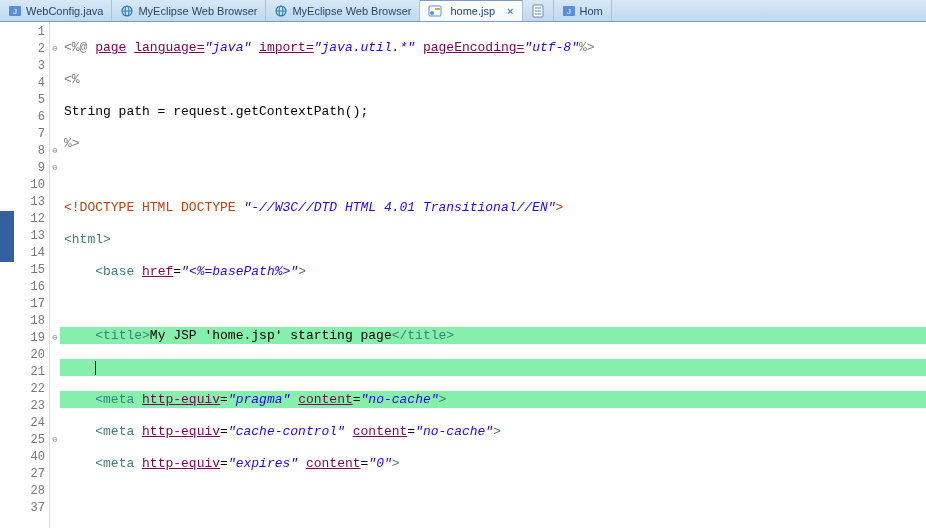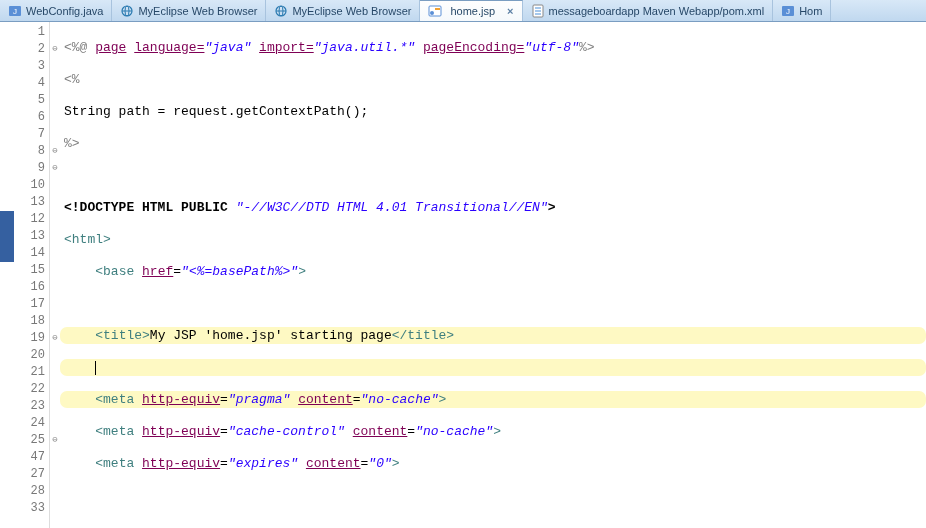--- a/index.html
+++ b/index.html
@@ -76,30 +76,29 @@
   padding-top: 2px;
   white-space: pre;
   overflow: hidden;
 }
 .code .line {
   height: 17px;
   line-height: 17px;
   padding-left: 4px;
 }
 .hl-row {
-  background: #fef9c3;
-  border-radius: 7px;
+  background: #86efac;
 }
 
 .c-tag { color: #3f7f7f; }
 .c-attr { color: #7f0055; text-decoration: underline; }
 .c-str { color: #2a00ff; font-style: italic; }
 .c-txt { color: #000; }
 .c-pg { color: #7f7f7f; }
-.c-doct { color: #000000; font-weight: bold; }
+.c-doct { color: #c2410c; }
 .caret {
   border-left: 1px solid #000;
   display:inline-block;
   height:14px;
   vertical-align:middle;
 }
 </style>
 </head>
 <body>
 
@@ -136,21 +135,20 @@
     <span>home.jsp</span>
     <span class="close">×</span>
   </div>
   <div class="tab">
     <svg class="icon-svg" viewBox="0 0 14 14">
         <rect x="2" y="1" width="10" height="12" rx="1" fill="#fff" stroke="#888"></rect>
         <line x1="4" y1="4" x2="10" y2="4" stroke="#4a90d9"></line>
         <line x1="4" y1="7" x2="10" y2="7" stroke="#4a90d9"></line>
         <line x1="4" y1="10" x2="10" y2="10" stroke="#4a90d9"></line>
       </svg>
-    <span>messageboardapp Maven Webapp/pom.xml</span>
   </div>
   <div class="tab">
     <svg class="icon-svg" viewBox="0 0 14 14">
         <rect x="1" y="2" width="12" height="10" rx="1" fill="#5a8fd6"></rect>
         <text x="7" y="10" font-size="8" text-anchor="middle" fill="#fff">J</text>
       </svg>
     <span>Hom</span>
   </div>
 </div>
 
@@ -178,24 +176,24 @@
     <div class="ln">16</div>
     <div class="ln">17</div>
     <div class="ln">18</div>
     <div class="ln">19</div>
     <div class="ln">20</div>
     <div class="ln">21</div>
     <div class="ln">22</div>
     <div class="ln">23</div>
     <div class="ln">24</div>
     <div class="ln">25</div>
-    <div class="ln">47</div>
+    <div class="ln">40</div>
     <div class="ln">27</div>
     <div class="ln">28</div>
-    <div class="ln">33</div>
+    <div class="ln">37</div>
   </div>
   <div class="fold-col">
     <div class="fc"></div>
     <div class="fc">⊖</div>
     <div class="fc"></div>
       <div class="fc"></div>
       <div class="fc"></div>
       <div class="fc"></div>
       <div class="fc"></div>
     <div class="fc">⊖</div>
@@ -220,21 +218,21 @@
       <div class="fc"></div>
       <div class="fc"></div>
       <div class="fc"></div>
   </div>
   <div class="code">
 <div class="line"><span class="c-pg">&lt;%@</span><span class="c-txt"> </span><span class="c-attr">page</span><span> </span><span class="c-attr">language=</span><span class="c-str">"java"</span><span> </span><span class="c-attr">import=</span><span class="c-str">"java.util.*"</span><span> </span><span class="c-attr">pageEncoding=</span><span class="c-str">"utf-8"</span><span class="c-pg">%&gt;</span></div>
 <div class="line"><span class="c-pg">&lt;%</span></div>
 <div class="line"><span class="c-txt">String path = request.getContextPath();</span></div>
 <div class="line"><span class="c-pg">%&gt;</span></div>
 <div class="line"></div>
-<div class="line"><span class="c-doct">&lt;!DOCTYPE </span><span class="c-doct">HTML</span><span> </span><span class="c-doct">PUBLIC</span><span> </span><span class="c-str">"-//W3C//DTD HTML 4.01 Transitional//EN"</span><span class="c-doct">&gt;</span></div>
+<div class="line"><span class="c-doct">&lt;!DOCTYPE </span><span class="c-doct">HTML</span><span> </span><span class="c-doct">DOCTYPE</span><span> </span><span class="c-str">"-//W3C//DTD HTML 4.01 Transitional//EN"</span><span class="c-doct">&gt;</span></div>
 <div class="line"><span class="c-tag">&lt;</span><span class="c-tag">html</span><span class="c-tag">&gt;</span></div>
 <div class="line">    <span class="c-tag">&lt;</span><span class="c-tag">base</span><span> </span><span class="c-attr">href</span><span class="c-txt">=</span><span class="c-str">"&lt;%=basePath%&gt;"</span><span class="c-tag">&gt;</span></div>
 <div class="line"></div>
 <div class="line hl-row">    <span class="c-tag">&lt;</span><span class="c-tag">title</span><span class="c-tag">&gt;</span><span class="c-txt">My JSP 'home.jsp' starting page</span><span class="c-tag">&lt;/</span><span class="c-tag">title</span><span class="c-tag">&gt;</span></div>
 <div class="line hl-row">    <span class="caret"></span></div>
 <div class="line hl-row">    <span class="c-tag">&lt;</span><span class="c-tag">meta</span><span> </span><span class="c-attr">http-equiv</span><span>=</span><span class="c-str">"pragma"</span><span> </span><span class="c-attr">content</span><span>=</span><span class="c-str">"no-cache"</span><span class="c-tag">&gt;</span></div>
 <div class="line">    <span class="c-tag">&lt;</span><span class="c-tag">meta</span><span> </span><span class="c-attr">http-equiv</span><span>=</span><span class="c-str">"cache-control"</span><span> </span><span class="c-attr">content</span><span>=</span><span class="c-str">"no-cache"</span><span class="c-tag">&gt;</span></div>
 <div class="line">    <span class="c-tag">&lt;</span><span class="c-tag">meta</span><span> </span><span class="c-attr">http-equiv</span><span>=</span><span class="c-str">"expires"</span><span> </span><span class="c-attr">content</span><span>=</span><span class="c-str">"0"</span><span class="c-tag">&gt;</span></div>
 
 

